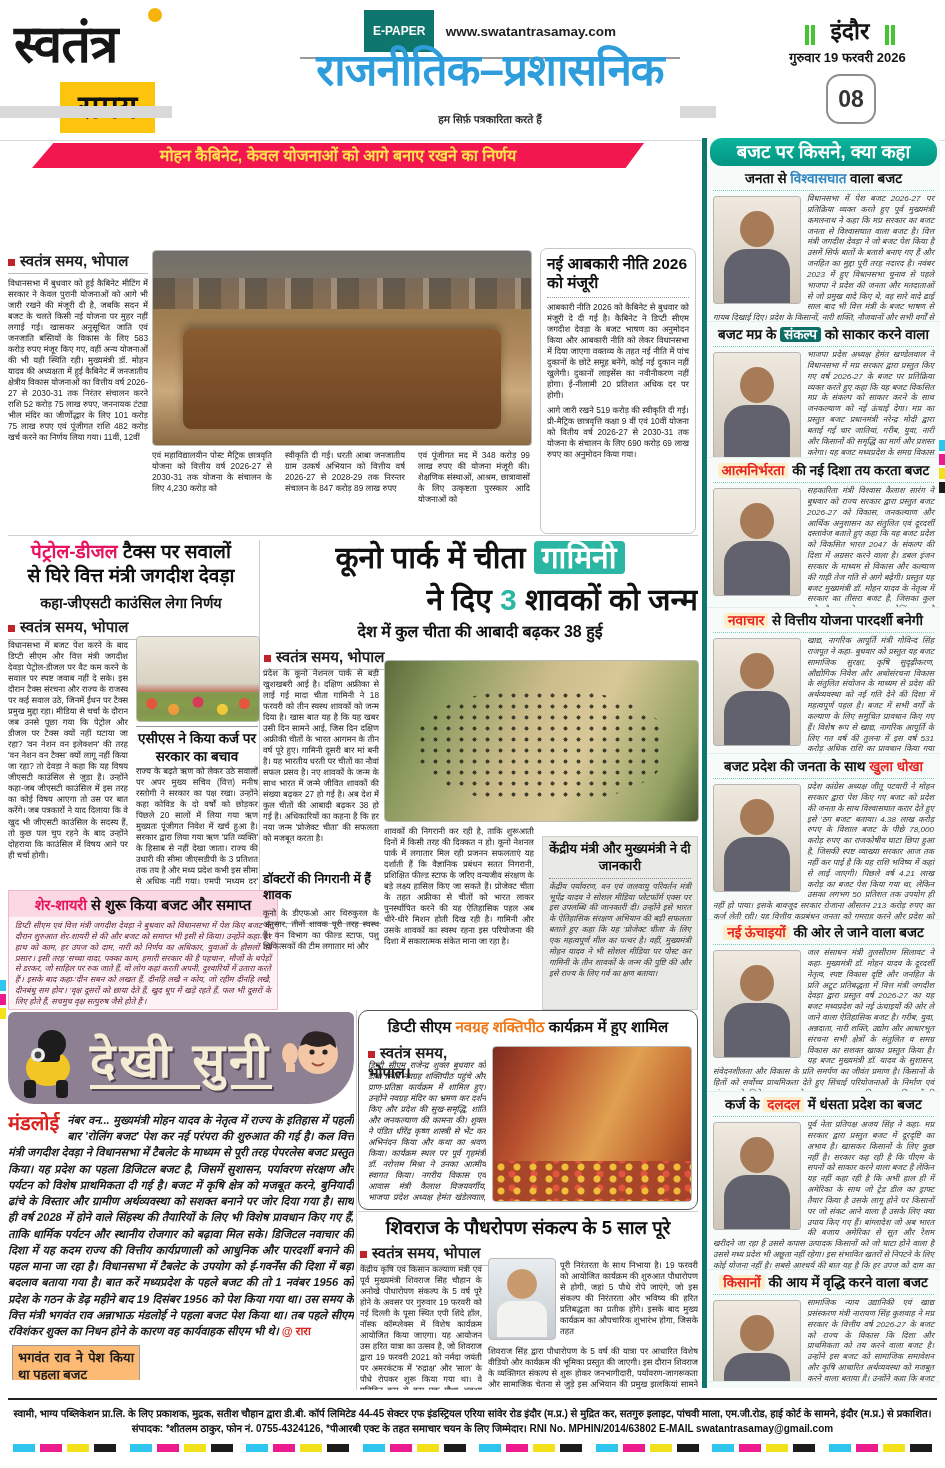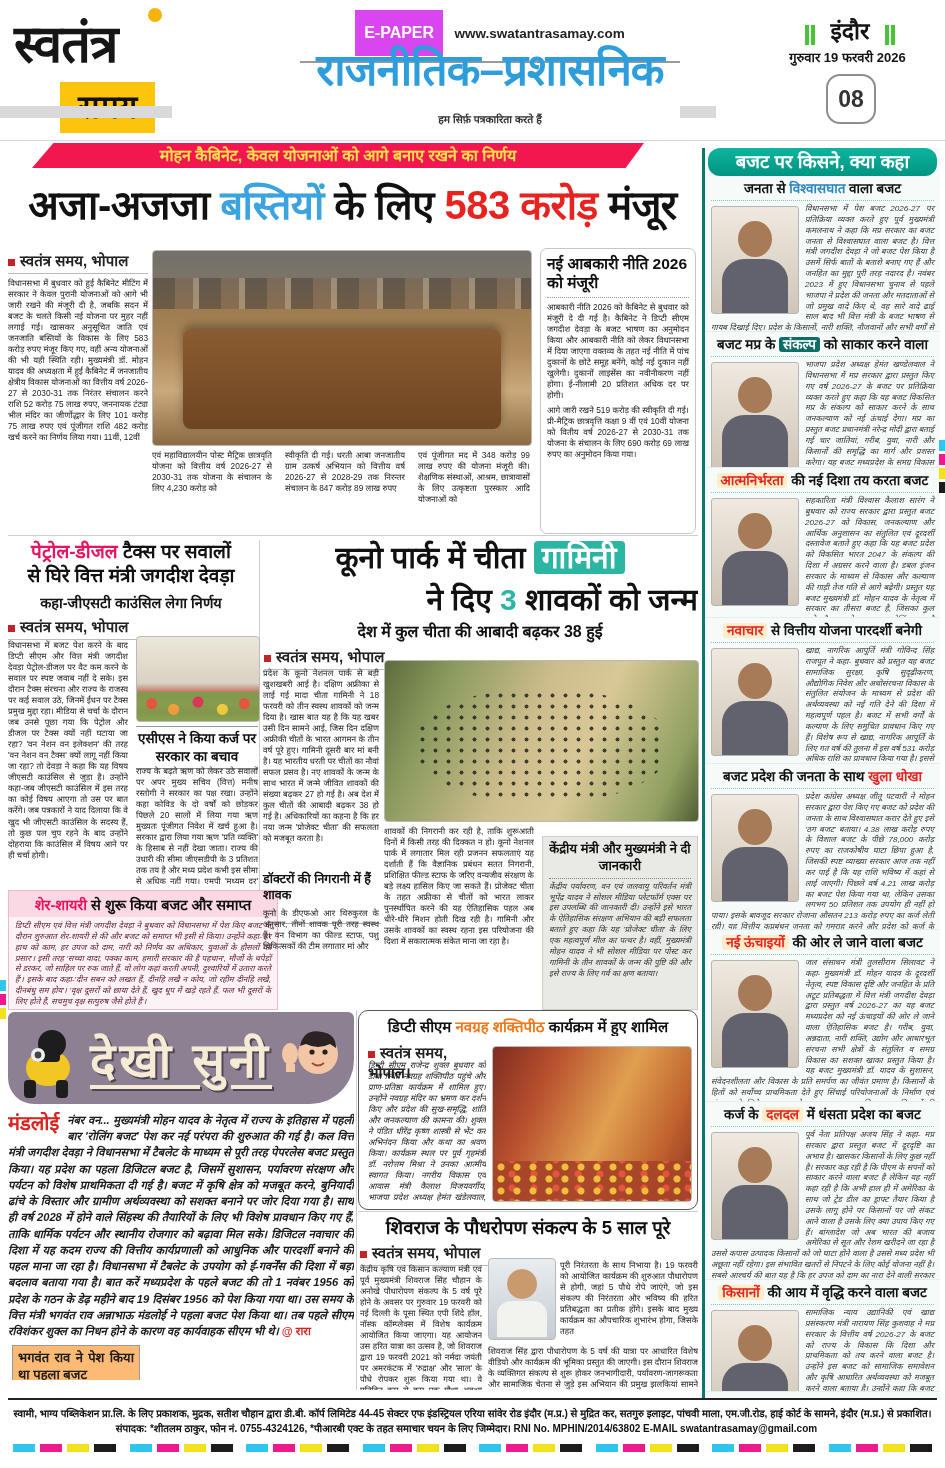--- a/index.html
+++ b/index.html
@@ -11,21 +11,21 @@
   .ov{overflow:hidden;}
   p{margin:0;}
   h1,h2,h3,h4{margin:0;font-weight:800;}
 
   
   #hdr{position:absolute;left:0;top:0;width:945px;height:140px;border-bottom:1px solid #d7d7d7;}
   #logo1{position:absolute;left:14px;top:6px;font-size:52px;font-weight:900;color:#161616;letter-spacing:-1px;}
   #logo-dot{position:absolute;left:148px;top:8px;width:14px;height:14px;border-radius:50%;background:#f6b40a;}
   #logo2{position:absolute;left:60px;top:82px;background:#fcc40d;color:#111;font-size:32px;font-weight:900;padding:2px 18px 6px;}
   #ep-row{position:absolute;left:300px;top:10px;width:380px;text-align:center;border-bottom:2px solid #9a9a9a;padding-bottom:5px;}
-  #ep-badge{display:inline-block;background:#d946ef;color:#fff;font-size:16px;font-weight:800;padding:14px 9px;vertical-align:middle;}
+  #ep-badge{display:inline-block;background:#0f766e;color:#fff;font-size:12px;font-weight:800;padding:14px 9px;vertical-align:middle;}
   #ep-site{display:inline-block;font-size:13.5px;font-weight:700;color:#222;margin-left:7px;vertical-align:middle;}
   #sec-title{position:absolute;left:255px;top:38px;width:470px;text-align:center;font-size:44px;font-weight:900;color:#2d9edb;letter-spacing:-1px;}
   #tagline{position:absolute;left:300px;top:112px;width:380px;text-align:center;font-size:10.5px;font-weight:700;color:#333;}
   .gray-strip{position:absolute;top:106px;height:12px;background:#d9d9d9;}
   #city-row{position:absolute;left:770px;top:14px;width:160px;text-align:center;}
   #city{font-size:23px;font-weight:900;color:#141414;display:inline-block;margin:0 10px;}
   .gbar{display:inline-block;width:4px;height:20px;background:#46c431;margin:0 1px;vertical-align:middle;}
   #edate{position:absolute;left:755px;top:48px;width:185px;text-align:center;font-size:13px;font-weight:800;color:#141414;}
   #pgno{position:absolute;left:826px;top:74px;width:46px;height:46px;border:2.5px solid #8e8e8e;border-radius:14px;
         font-size:23px;font-weight:800;color:#333;line-height:46px;text-align:center;background:#fff;}
@@ -121,41 +121,41 @@
   #shv-h{position:absolute;left:358px;top:1214px;width:340px;font-size:18.5px;font-weight:900;text-align:center;white-space:nowrap;overflow:hidden;}
   #shv-byl{position:absolute;left:360px;top:1242px;width:170px;}
   #shv-b1{position:absolute;left:360px;top:1264px;width:122px;height:126px;}
   #ph-shivraj{left:488px;top:1258px;width:66px;height:80px;background:linear-gradient(#e9edf0,#c6ccd2);}
   #ph-shivraj::before{content:"";position:absolute;left:18px;top:10px;width:30px;height:30px;border-radius:50%;background:#c99a6e;}
   #ph-shivraj::after{content:"";position:absolute;left:8px;top:42px;width:50px;height:36px;border-radius:14px 14px 0 0;background:#f2f2ee;}
   #shv-b2{position:absolute;left:560px;top:1260px;width:138px;height:82px;}
   #shv-b3{position:absolute;left:488px;top:1346px;width:210px;height:44px;}
 
   
-  #bud-col{position:absolute;left:702px;top:148px;width:238px;height:1250px;background:#f6fbf9;border-left:3px solid #0f766e;box-sizing:border-box;}
+  #bud-col{position:absolute;left:702px;top:138px;width:238px;height:1250px;background:#f6fbf9;border-left:5px solid #0f766e;box-sizing:border-box;}
   #bud-hdr{margin:0 3px;height:28px;border-radius:12px;background:linear-gradient(#0db59e,#019482);
      color:#fff;font-size:18.5px;font-weight:900;text-align:center;line-height:28px;}
   .ri{padding:3px 6px 0;box-sizing:border-box;overflow:hidden;border-bottom:1px solid #e3efeb;}
   .ri-h{font-size:13.5px;font-weight:900;text-align:center;white-space:nowrap;overflow:hidden;
         border-bottom:1px dotted #7fc9bd;padding-bottom:3px;margin-bottom:3px;}
   .hl-blue{color:#2e86c1;}
   .hl-teal{background:#0c6e66;color:#fff;padding:0 4px;border-radius:3px;}
   .hl-red{color:#e8231f;}
   .hl-redbox{color:#e8231f;background:#fdeec9;padding:0 4px;border-radius:3px;}
   .portrait{float:left;width:86px;height:106px;margin:2px 6px 2px 0;border:1px solid #b5b5b5;border-radius:3px;
      background:linear-gradient(#efe9e0,#cfc6b8);position:relative;overflow:hidden;}
   .portrait::before{content:"";position:absolute;left:26px;top:14px;width:34px;height:36px;border-radius:50%;background:#a87b58;}
   .portrait::after{content:"";position:absolute;left:10px;top:52px;width:66px;height:54px;border-radius:22px 22px 0 0;background:#62626e;}
   .ri1{height:156px;} .ri2{height:136px;} .ri3{height:150px;} .ri4{height:146px;}
   .ri5{height:166px;} .ri6{height:172px;} .ri7{height:178px;} .ri8{height:112px;}
 
   
   #foot-rule{position:absolute;left:8px;top:1398px;width:929px;height:2px;background:#222;}
   #foot1{position:absolute;left:10px;top:1406px;width:925px;text-align:center;font-size:10px;font-weight:700;color:#111;}
-  #foot2{position:absolute;left:4px;top:1421px;width:925px;text-align:center;font-size:10px;font-weight:700;color:#111;}
+  #foot2{position:absolute;left:20px;top:1421px;width:925px;text-align:center;font-size:10px;font-weight:700;color:#111;}
   #cmyk{position:absolute;left:0;top:1444px;width:945px;display:flex;justify-content:space-evenly;}
   .cg{display:flex;gap:5px;}
   .sw{width:22px;height:8px;}
   .sw.c{background:#2ec6ee;}.sw.m{background:#ec1a8d;}.sw.y{background:#f3e11c;}.sw.k{background:#1c1c1c;}
 
   .regmark{position:absolute;width:6px;}
   .regmark span{display:block;width:6px;height:11px;margin-bottom:3px;}
 
   .cartoon{position:absolute;}
 </style>
@@ -179,21 +179,20 @@
     <div id="city-row">
       <span class="gbar"></span><span class="gbar"></span>
       <span id="city">इंदौर</span>
       <span class="gbar"></span><span class="gbar"></span>
     </div>
     <div id="edate">गुरुवार 19 फरवरी 2026</div>
     <div id="pgno">08</div>
   </div>
 
   <div id="kicker">मोहन कैबिनेट, केवल योजनाओं को आगे बनाए रखने का निर्णय</div>
-  <h1 id="lead-h"><span>अजा-अजजा </span><span class="c-blue">बस्तियों</span><span> के लिए </span><span class="c-red">583 करोड़</span><span> मंजूर</span></h1>
 
   <div class="leadcol" style="left:8px;top:250px;width:140px;height:284px;">
     <div class="byline">स्वतंत्र समय, भोपाल</div>
     <p class="t8 j">विधानसभा में बुधवार को हुई कैबिनेट मीटिंग में सरकार ने केवल पुरानी योजनाओं को आगे भी जारी रखने की मंजूरी दी है, जबकि सदन में बजट के चलते किसी नई योजना पर मुहर नहीं लगाई गई। खासकर अनुसूचित जाति एवं जनजाति बस्तियों के विकास के लिए 583 करोड़ रुपए मंजूर किए गए, वहीं अन्य योजनाओं की भी यही स्थिति रही। मुख्यमंत्री डॉ. मोहन यादव की अध्यक्षता में हुई कैबिनेट में जनजातीय क्षेत्रीय विकास योजनाओं का वित्तीय वर्ष 2026-27 से 2030-31 तक निरंतर संचालन करने राशि 52 करोड़ 75 लाख रुपए, जननायक टंट्या भील मंदिर का जीर्णोद्धार के लिए 101 करोड़ 75 लाख रुपए एवं पूंजीगत राशि 482 करोड़ खर्च करने का निर्णय लिया गया। 11वीं, 12वीं</p>
   </div>
   <div class="photo" id="ph-cabinet"></div>
   <div class="excise-box ov">
     <h3>नई आबकारी नीति 2026 को मंजूरी</h3>
     <p class="t8 j">आबकारी नीति 2026 को कैबिनेट से बुधवार को मंजूरी दे दी गई है। कैबिनेट ने डिप्टी सीएम जगदीश देवड़ा के बजट भाषण का अनुमोदन किया और आबकारी नीति को लेकर विधानसभा में दिया जाएगा वक्तव्य के तहत नई नीति में पांच दुकानों के छोटे समूह बनेंगे, कोई नई दुकान नहीं खुलेगी। दुकानों लाइसेंस का नवीनीकरण नहीं होगा। ई-नीलामी 20 प्रतिशत अधिक दर पर होगी।</p>
     <p class="t8 j" style="margin-top:4px;">आगे जारी रखने 519 करोड़ की स्वीकृति दी गई। प्री-मैट्रिक छात्रवृत्ति कक्षा 9 वीं एवं 10वीं योजना को वितीय वर्ष 2026-27 से 2030-31 तक योजना के संचालन के लिए 690 करोड़ 69 लाख रुपए का अनुमोदन किया गया।</p>

